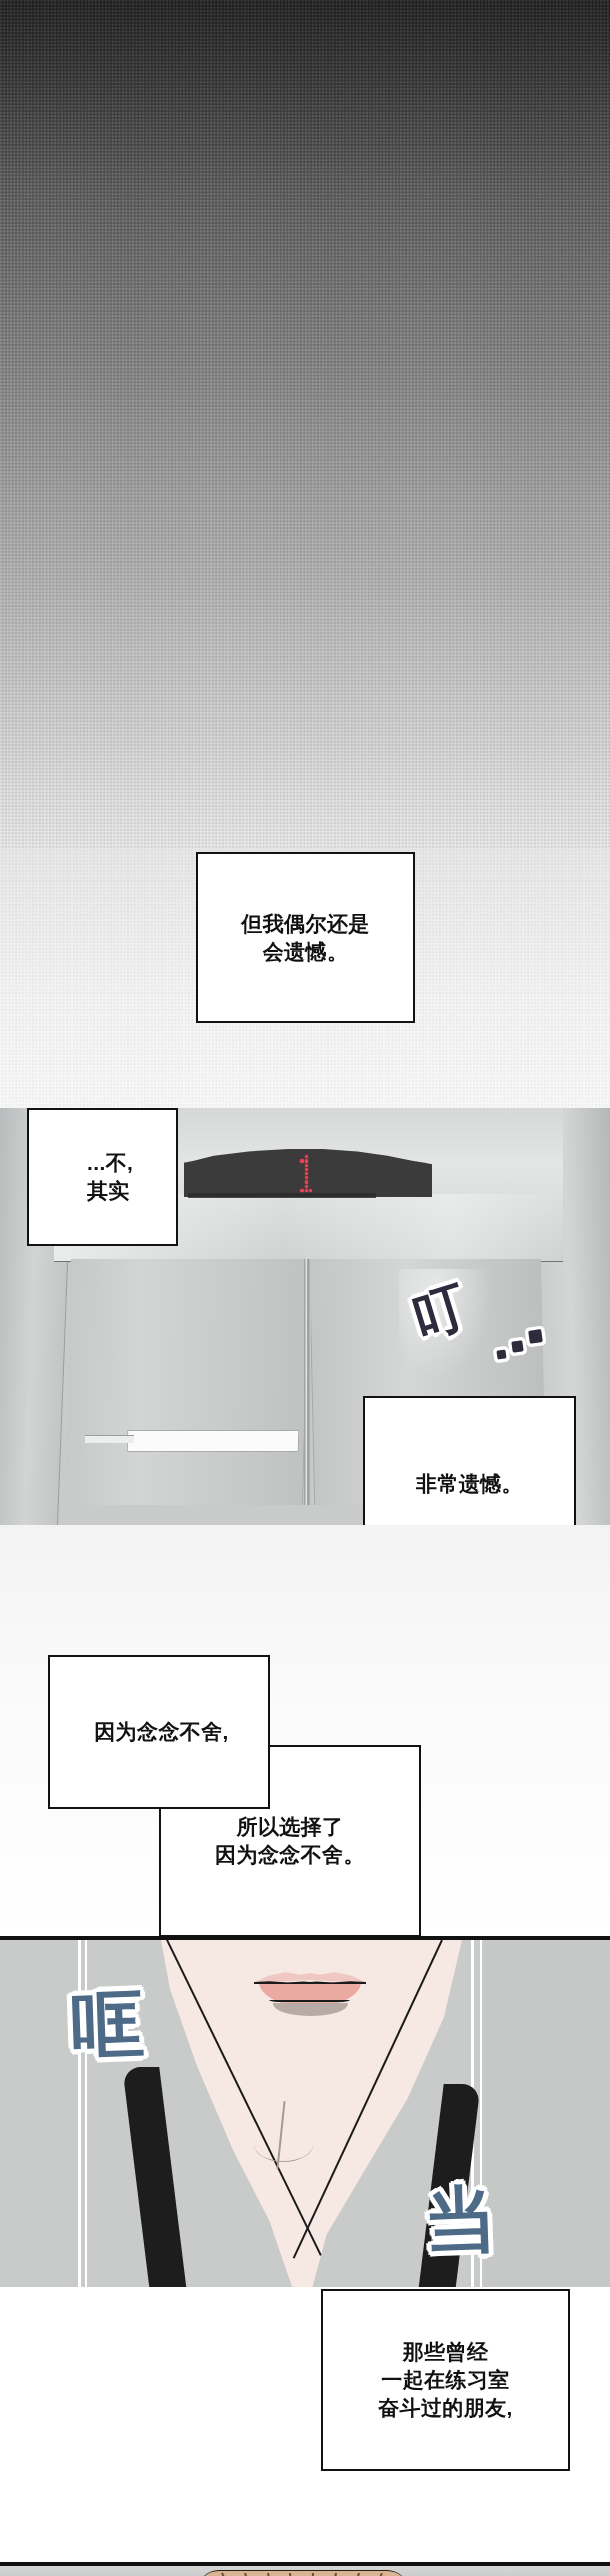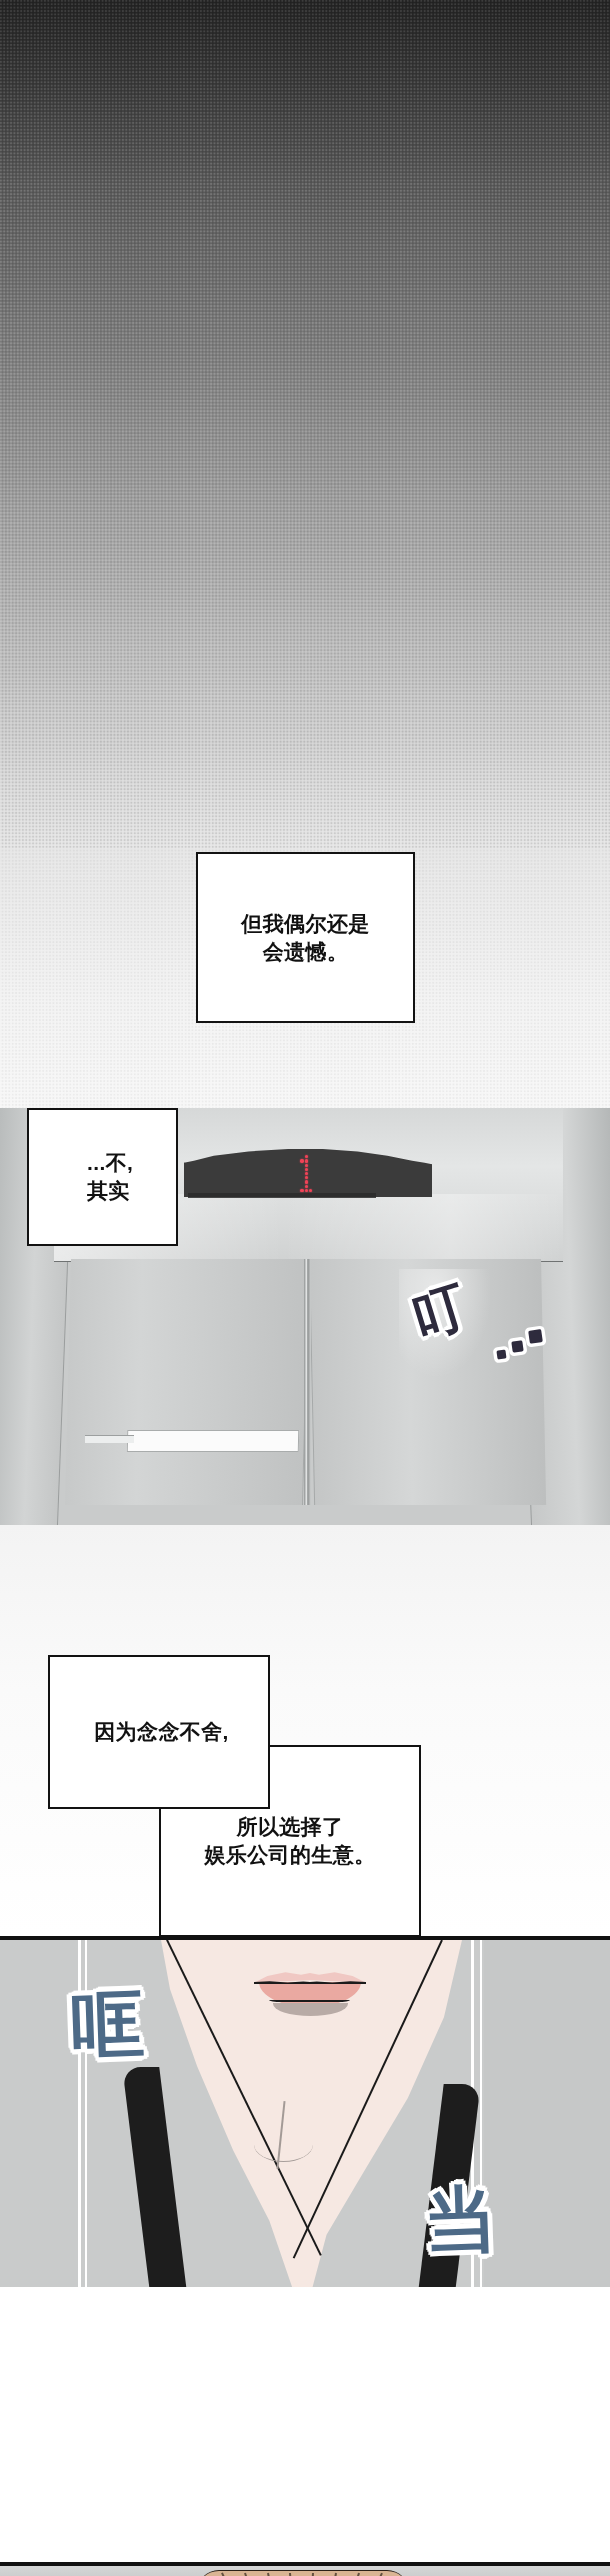--- a/index.html
+++ b/index.html
@@ -362,26 +362,29 @@
   <div class="box" id="box-2">
     <span class="txt">...不,
 其实</span>
   </div>
 
   <div class="sfx" id="sfx-ding">叮</div>
   <div class="sfx-sq" id="sq1"></div>
   <div class="sfx-sq" id="sq2"></div>
   <div class="sfx-sq" id="sq3"></div>
 
+  <div class="box" id="box-3">
+    <span class="txt">非常遗憾。</span>
+  </div>
 
   <div class="panel" id="panel-light2"></div>
 
   <div class="box" id="box-5">
     <span class="txt">所以选择了
-娱乐公司的生意。</span>
+因为念念不舍。</span>
   </div>
   <div class="box" id="box-4">
     <span class="txt">因为念念不舍,</span>
   </div>
 
   <div class="panel" id="panel-face">
     <div class="face-bgL"></div>
     <div class="face-bgR"></div>
 
     <div class="door-line" style="left:78px;width:2.5px;"></div>
@@ -408,20 +411,25 @@
       <div class="mouth-shadow"></div>
       <div class="mouth-shadow-line"></div>
     </div>
   </div>
 
   <div class="sfx" id="sfx-kuang">哐</div>
   <div class="sfx" id="sfx-dang">当</div>
 
   <div class="panel" id="panel-gap"></div>
 
+  <div class="box" id="box-6">
+    <span class="txt">那些曾经
+一起在练习室
+奋斗过的朋友,</span>
+  </div>
 
   <div class="panel" id="panel-next">
     <div class="next-hair" id="next-hair">
         <span class="next-hair-strand" style="left: 24px; top: 1.7px; height: 17px; transform: rotate(-25.3deg); transform-origin: center top;"></span>
         <span class="next-hair-strand" style="left: 47px; top: 1.7px; height: 17px; transform: rotate(-18.15deg); transform-origin: center top;"></span>
         <span class="next-hair-strand" style="left: 70px; top: 1.7px; height: 17px; transform: rotate(-11deg); transform-origin: center top;"></span>
         <span class="next-hair-strand" style="left: 92px; top: 1.7px; height: 17px; transform: rotate(-4.4deg); transform-origin: center top;"></span>
         <span class="next-hair-strand" style="left: 115px; top: 1.7px; height: 17px; transform: rotate(2.75deg); transform-origin: center top;"></span>
         <span class="next-hair-strand" style="left: 138px; top: 1.7px; height: 17px; transform: rotate(9.9deg); transform-origin: center top;"></span>
         <span class="next-hair-strand" style="left: 161px; top: 1.7px; height: 17px; transform: rotate(17.05deg); transform-origin: center top;"></span>

